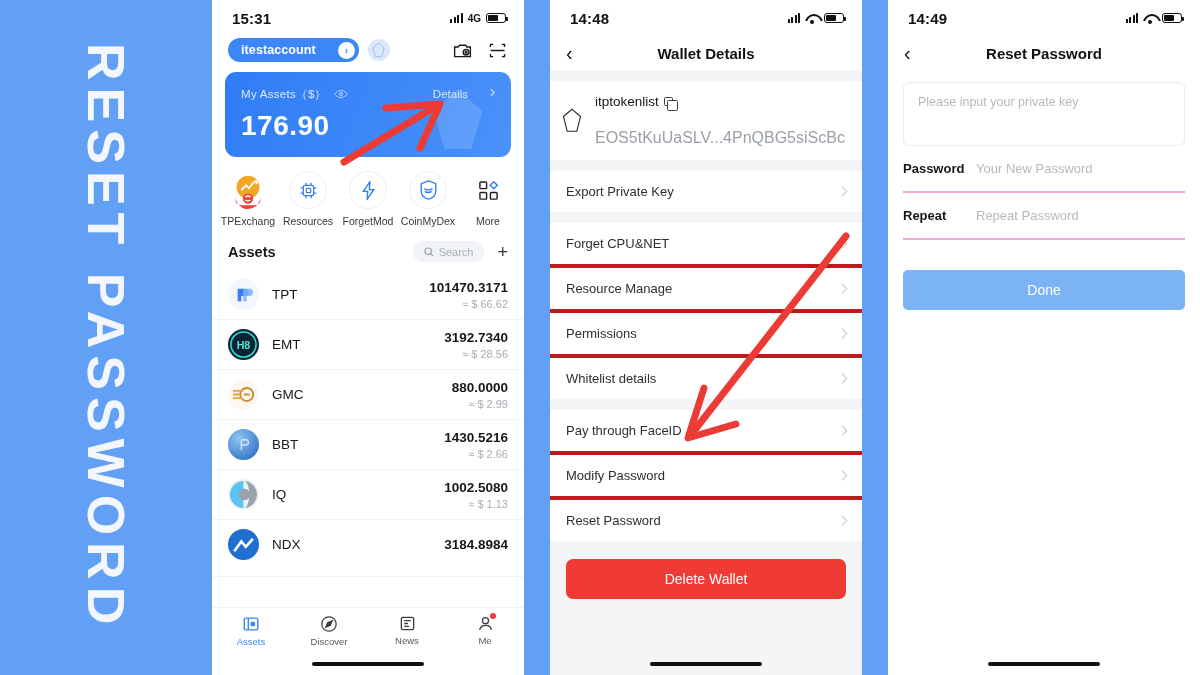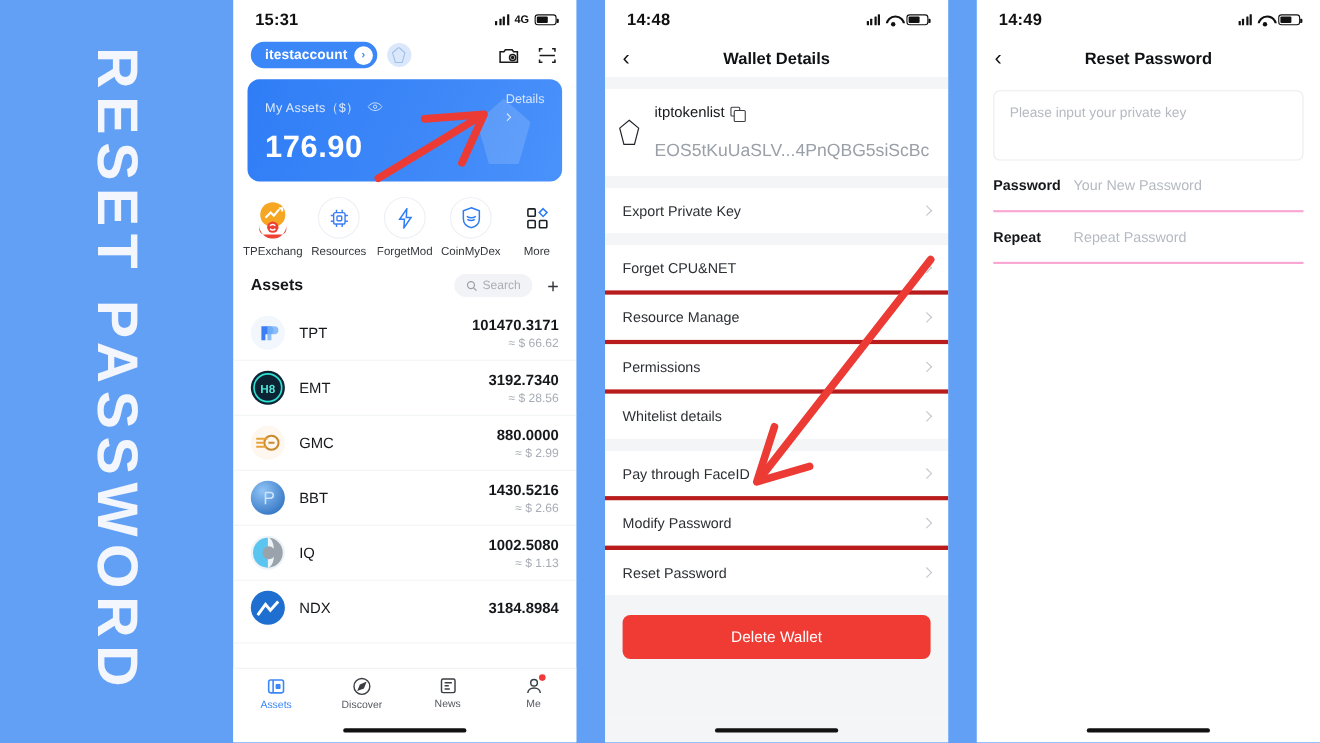--- a/index.html
+++ b/index.html
@@ -65,21 +65,21 @@
     clip-path: polygon(0 0, 100% 0, 100% 42%, 50% 42%, 0 42%);
   }
   .wifi::after {
     content:""; position:absolute; left:5px; top:7px; width:4px; height:4px;
     background:#111; border-radius:50%;
   }
 
   
   .p1-top { padding: 2px 16px 0; display: flex; align-items: center; }
   .acct-pill {
-    display: flex; align-items: center; gap: 6px;
+    display: flex; align-items: center; gap: 22px;
     background: #3b87f7; color: #fff; border-radius: 14px;
     padding: 3px 4px 3px 13px; height: 24px;
   }
   .acct-pill .nm { font-size: 12.5px; font-weight: 600; letter-spacing: .1px; }
   .acct-pill .chev {
     width: 17px; height: 17px; border-radius: 50%; background: #fff; color: #3b87f7;
     display: flex; align-items: center; justify-content: center;
     font-size: 10px; font-weight: 700;
   }
   .eos-ghost {
@@ -98,21 +98,21 @@
   .card-ghost {
     position: absolute; right: 26px; top: 14px; opacity: .14;
   }
   .card-head {
     display: flex; align-items: center; padding: 13px 16px 0;
     position: relative; z-index: 2;
   }
   .card-head .lbl { color: #dce9fd; font-size: 11.5px; letter-spacing: .3px; }
   .card-head .eye { margin-left: 8px; color: #cfe1fc; }
   .card-head .spacer { flex: 1; }
-  .card-head .details { color: #d5e5fd; font-size: 11.5px; display:flex; gap:5px;flex-direction:column; }
+  .card-head .details { color: #d5e5fd; font-size: 11.5px; display:flex; gap:22px; }
   .card-amt {
     color: #fff; font-size: 28px; font-weight: 700; letter-spacing: .5px;
     padding: 7px 16px 15px; position: relative; z-index: 2;
   }
 
   .quick-row { display: flex; padding: 14px 6px 4px; }
   .quick { flex: 1; display: flex; flex-direction: column; align-items: center; gap: 6px; }
   .quick .qi {
     width: 38px; height: 38px; border-radius: 50%;
     display: flex; align-items: center; justify-content: center;
@@ -621,20 +621,21 @@
 
     <div class="pw-row">
       <span class="pl">Password</span>
       <span class="pv">Your New Password</span>
     </div>
     <div class="pw-row">
       <span class="pl">Repeat</span>
       <span class="pv">Repeat Password</span>
     </div>
 
+    <div class="done-btn">Done</div>
 
     <div style="flex:1"></div>
     <div class="home-ind">
         <i></i>
       </div>
   </div>
 
   <svg class="arrow-svg" style="left:330px; top:84px;" width="190" height="90" viewBox="0 0 190 90">
     <path d="M14 78 L108 21" stroke="#ec3b34" stroke-width="7" stroke-linecap="round" fill="none"></path>
     <path d="M56 24 L110 20 L90 64" stroke="#ec3b34" stroke-width="7" stroke-linecap="round" stroke-linejoin="round" fill="none"></path>

